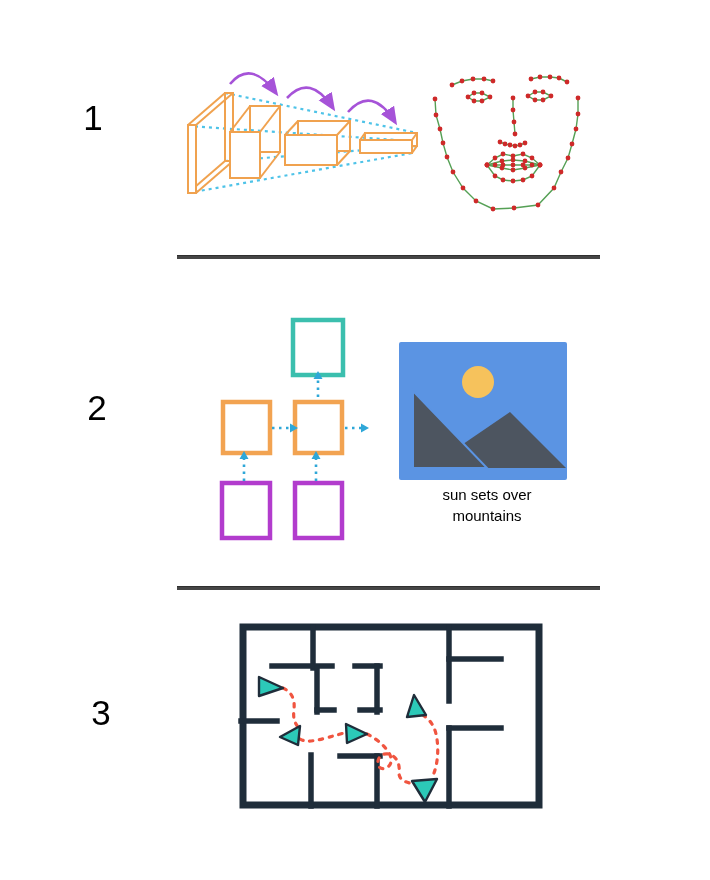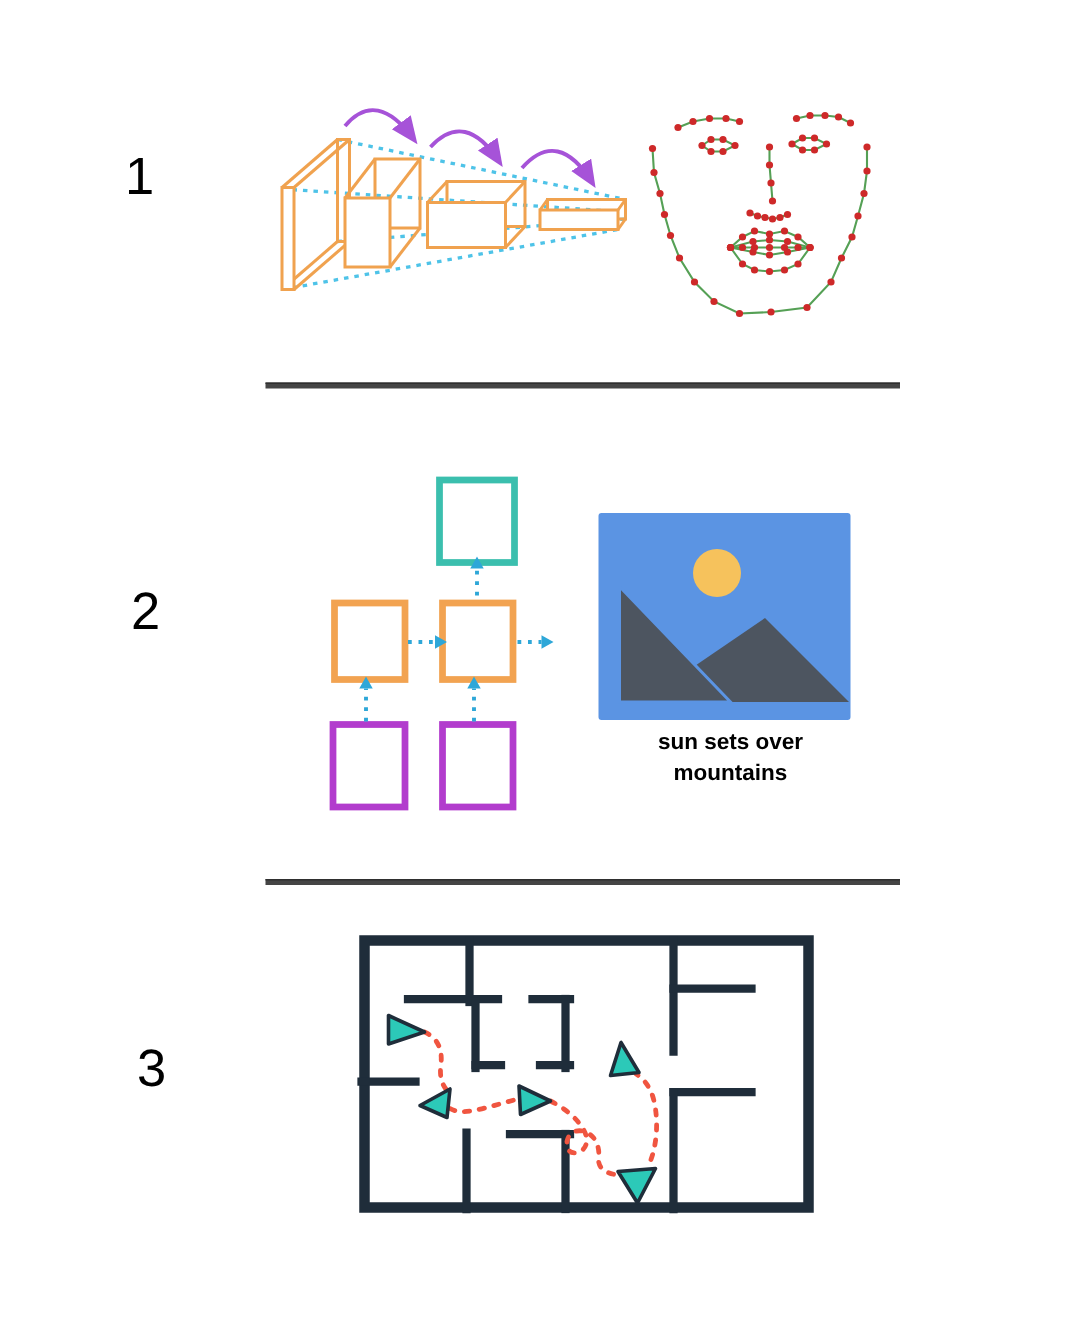--- a/index.html
+++ b/index.html
@@ -14,21 +14,21 @@
            border-top:1px solid #2f2f2f;}
   #div1{top:255px;}
   #div2{top:586px;}
   svg{position:absolute;display:block;overflow:visible;}
   #cnn{left:180px;top:55px;}
   #face{left:428px;top:58px;}
   #flow{left:160px;top:310px;}
   #pic{left:399px;top:342px;}
   #maze{left:238px;top:622px;}
   #caption{position:absolute;left:407px;top:484px;width:160px;text-align:center;
-           font-size:15px;font-weight:bold;color:#000;line-height:21px;}
+           font-size:15px;font-weight:normal;color:#000;line-height:21px;}
 </style>
 </head>
 <body>
 
 <div id="stage">
   <div class="rownum" id="num1">1</div>
   <div class="rownum" id="num2">2</div>
   <div class="rownum" id="num3">3</div>
 
   <svg id="cnn" width="250" height="150" viewBox="0 0 250 150">

